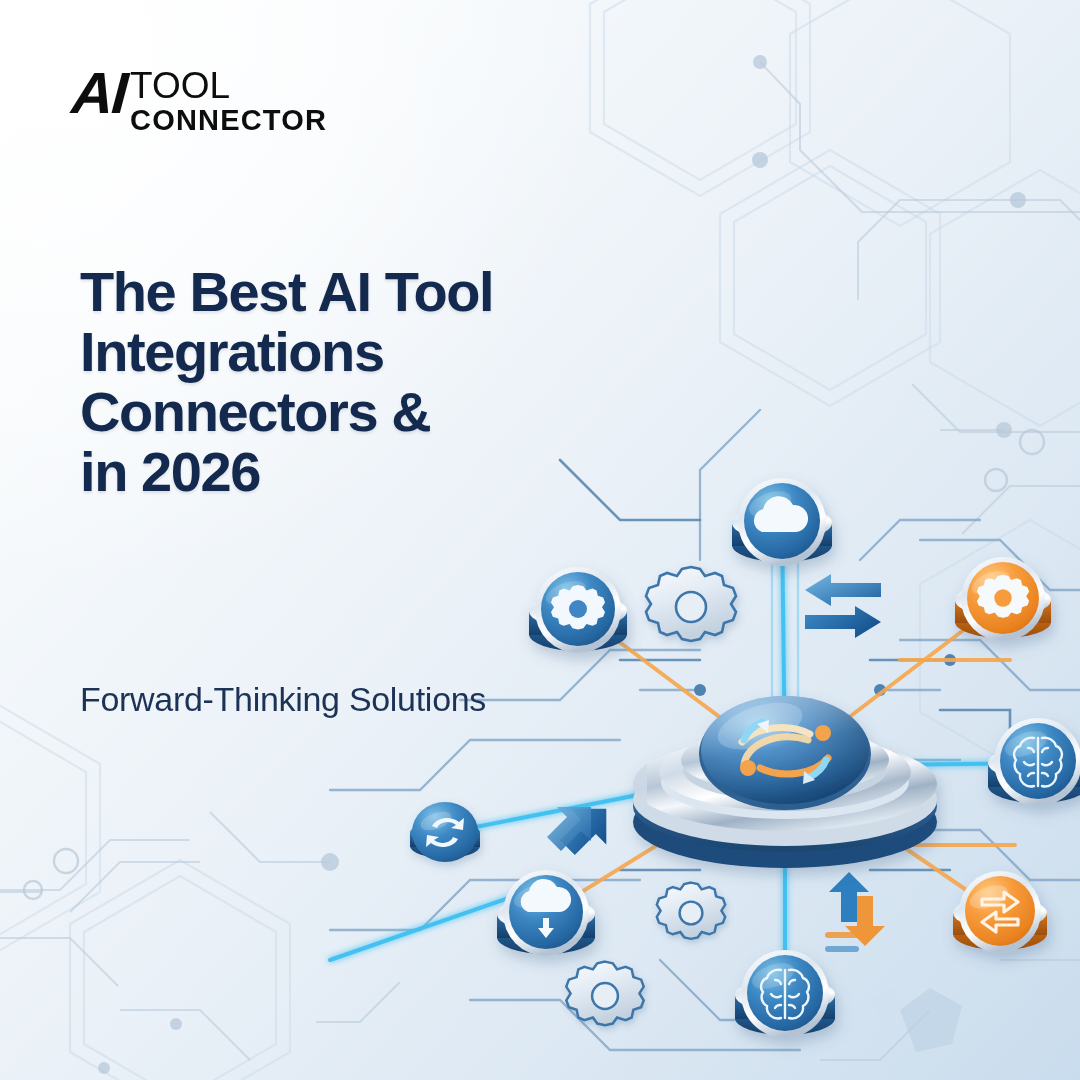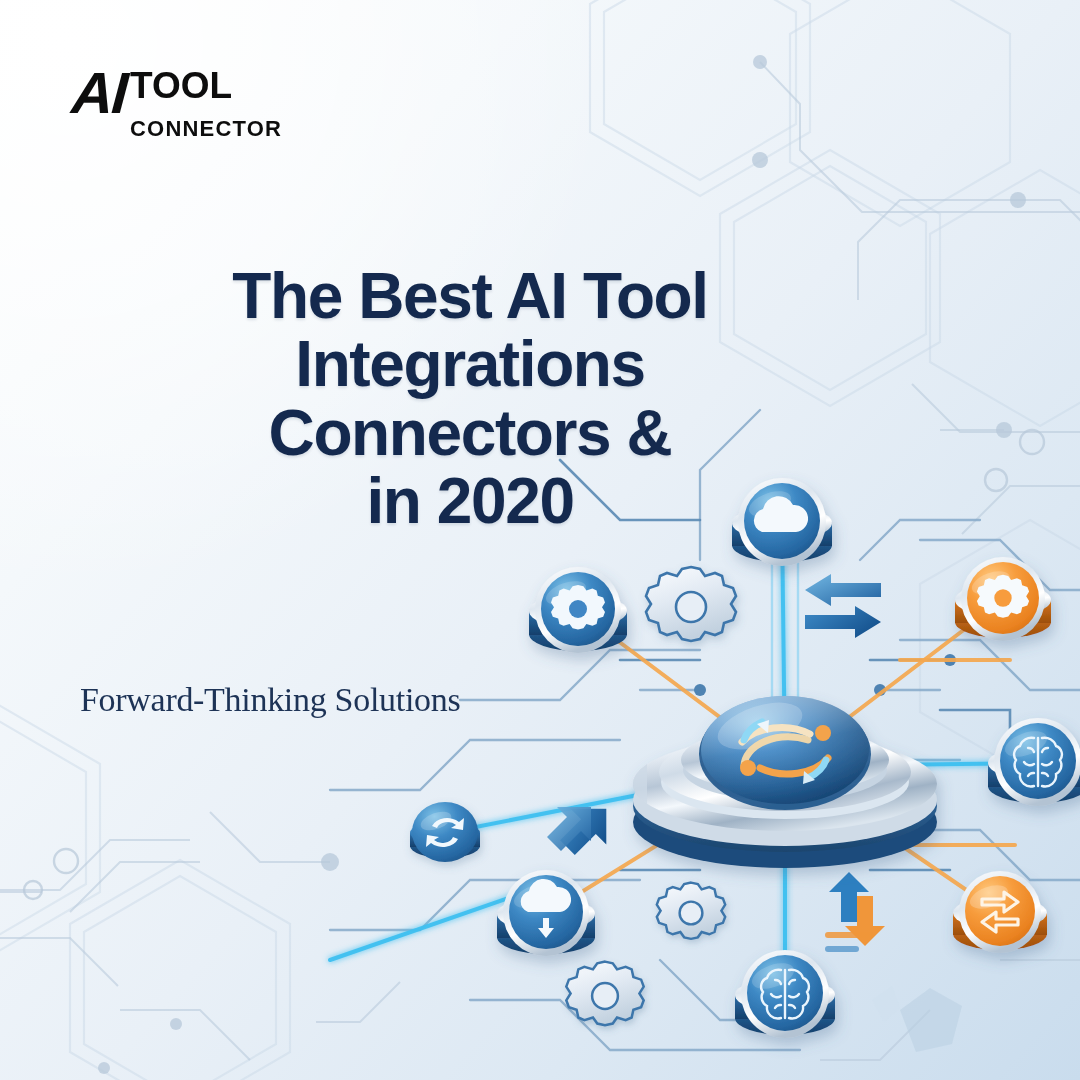--- a/index.html
+++ b/index.html
@@ -28,47 +28,46 @@
   }
   #logo-ai {
     font-size:58px; font-weight:bold; letter-spacing:-2px;
     color:#0d0d0d; line-height:0.92;
     font-family:"Liberation Sans", sans-serif;
     font-style:italic;
     transform:skewX(-4deg);
   }
   #logo-stack { margin-left:4px; padding-top:2px; }
   #logo-tool {
-    font-size:37px; font-weight:bold; letter-spacing:0px;
+    font-size:37px; font-weight:normal; letter-spacing:0px;
     color:#0d0d0d; line-height:0.95; display:block;
   }
   #logo-connector {
-    font-size:22px; font-weight:bold; letter-spacing:1.2px;
-    color:#0d0d0d; line-height:1.1; display:block; margin-top:14px;
+    font-size:29px; font-weight:bold; letter-spacing:1.2px;
+    color:#0d0d0d; line-height:1.1; display:block; margin-top:2px;
   }
 
   
   #headline {
     position:absolute; left:80px; top:262px;
     width:780px; z-index:35;
     color:#14294e;
-    font-size:64px; font-weight:bold;
+    font-size:56px; font-weight:bold;
     line-height:1.07; letter-spacing:-1.4px;
     text-shadow:0 2px 3px rgba(20,41,78,0.12);
-    text-align:center;
   }
   #headline .ln { display:block; white-space:nowrap; }
   #subhead {
     position:absolute; left:80px; top:678px;
     width:560px; z-index:35;
     color:#1d3356;
     font-size:34px; font-weight:normal;
     line-height:1.28; letter-spacing:-0.3px;
   }
-  #subhead .sl { display:block;font-family:Liberation Serif, serif; }
+  #subhead .sl { display:block; }
 </style>
 </head>
 <body>
 
 <div id="poster">
 
   <svg id="bg-svg" viewBox="0 0 1080 1080">
     <defs>
       <linearGradient id="hexFade" x1="0" y1="0" x2="1" y2="1">
         <stop offset="0%" stop-color="#cfdcea" stop-opacity="0.55"></stop>
@@ -471,20 +470,20 @@
     <span id="logo-stack">
       <span id="logo-tool">TOOL</span>
       <span id="logo-connector">CONNECTOR</span>
     </span>
   </div>
 
   <h1 id="headline">
     <span class="ln">The Best AI Tool</span>
     <span class="ln">Integrations</span>
     <span class="ln">Connectors &amp;</span>
-    <span class="ln">in 2020</span>
+    <span class="ln">in 2026</span>
   </h1>
 
   <p id="subhead">
     <span class="sl">Forward-Thinking Solutions</span>
   </p>
 
 </div>
 
 </body></html>

